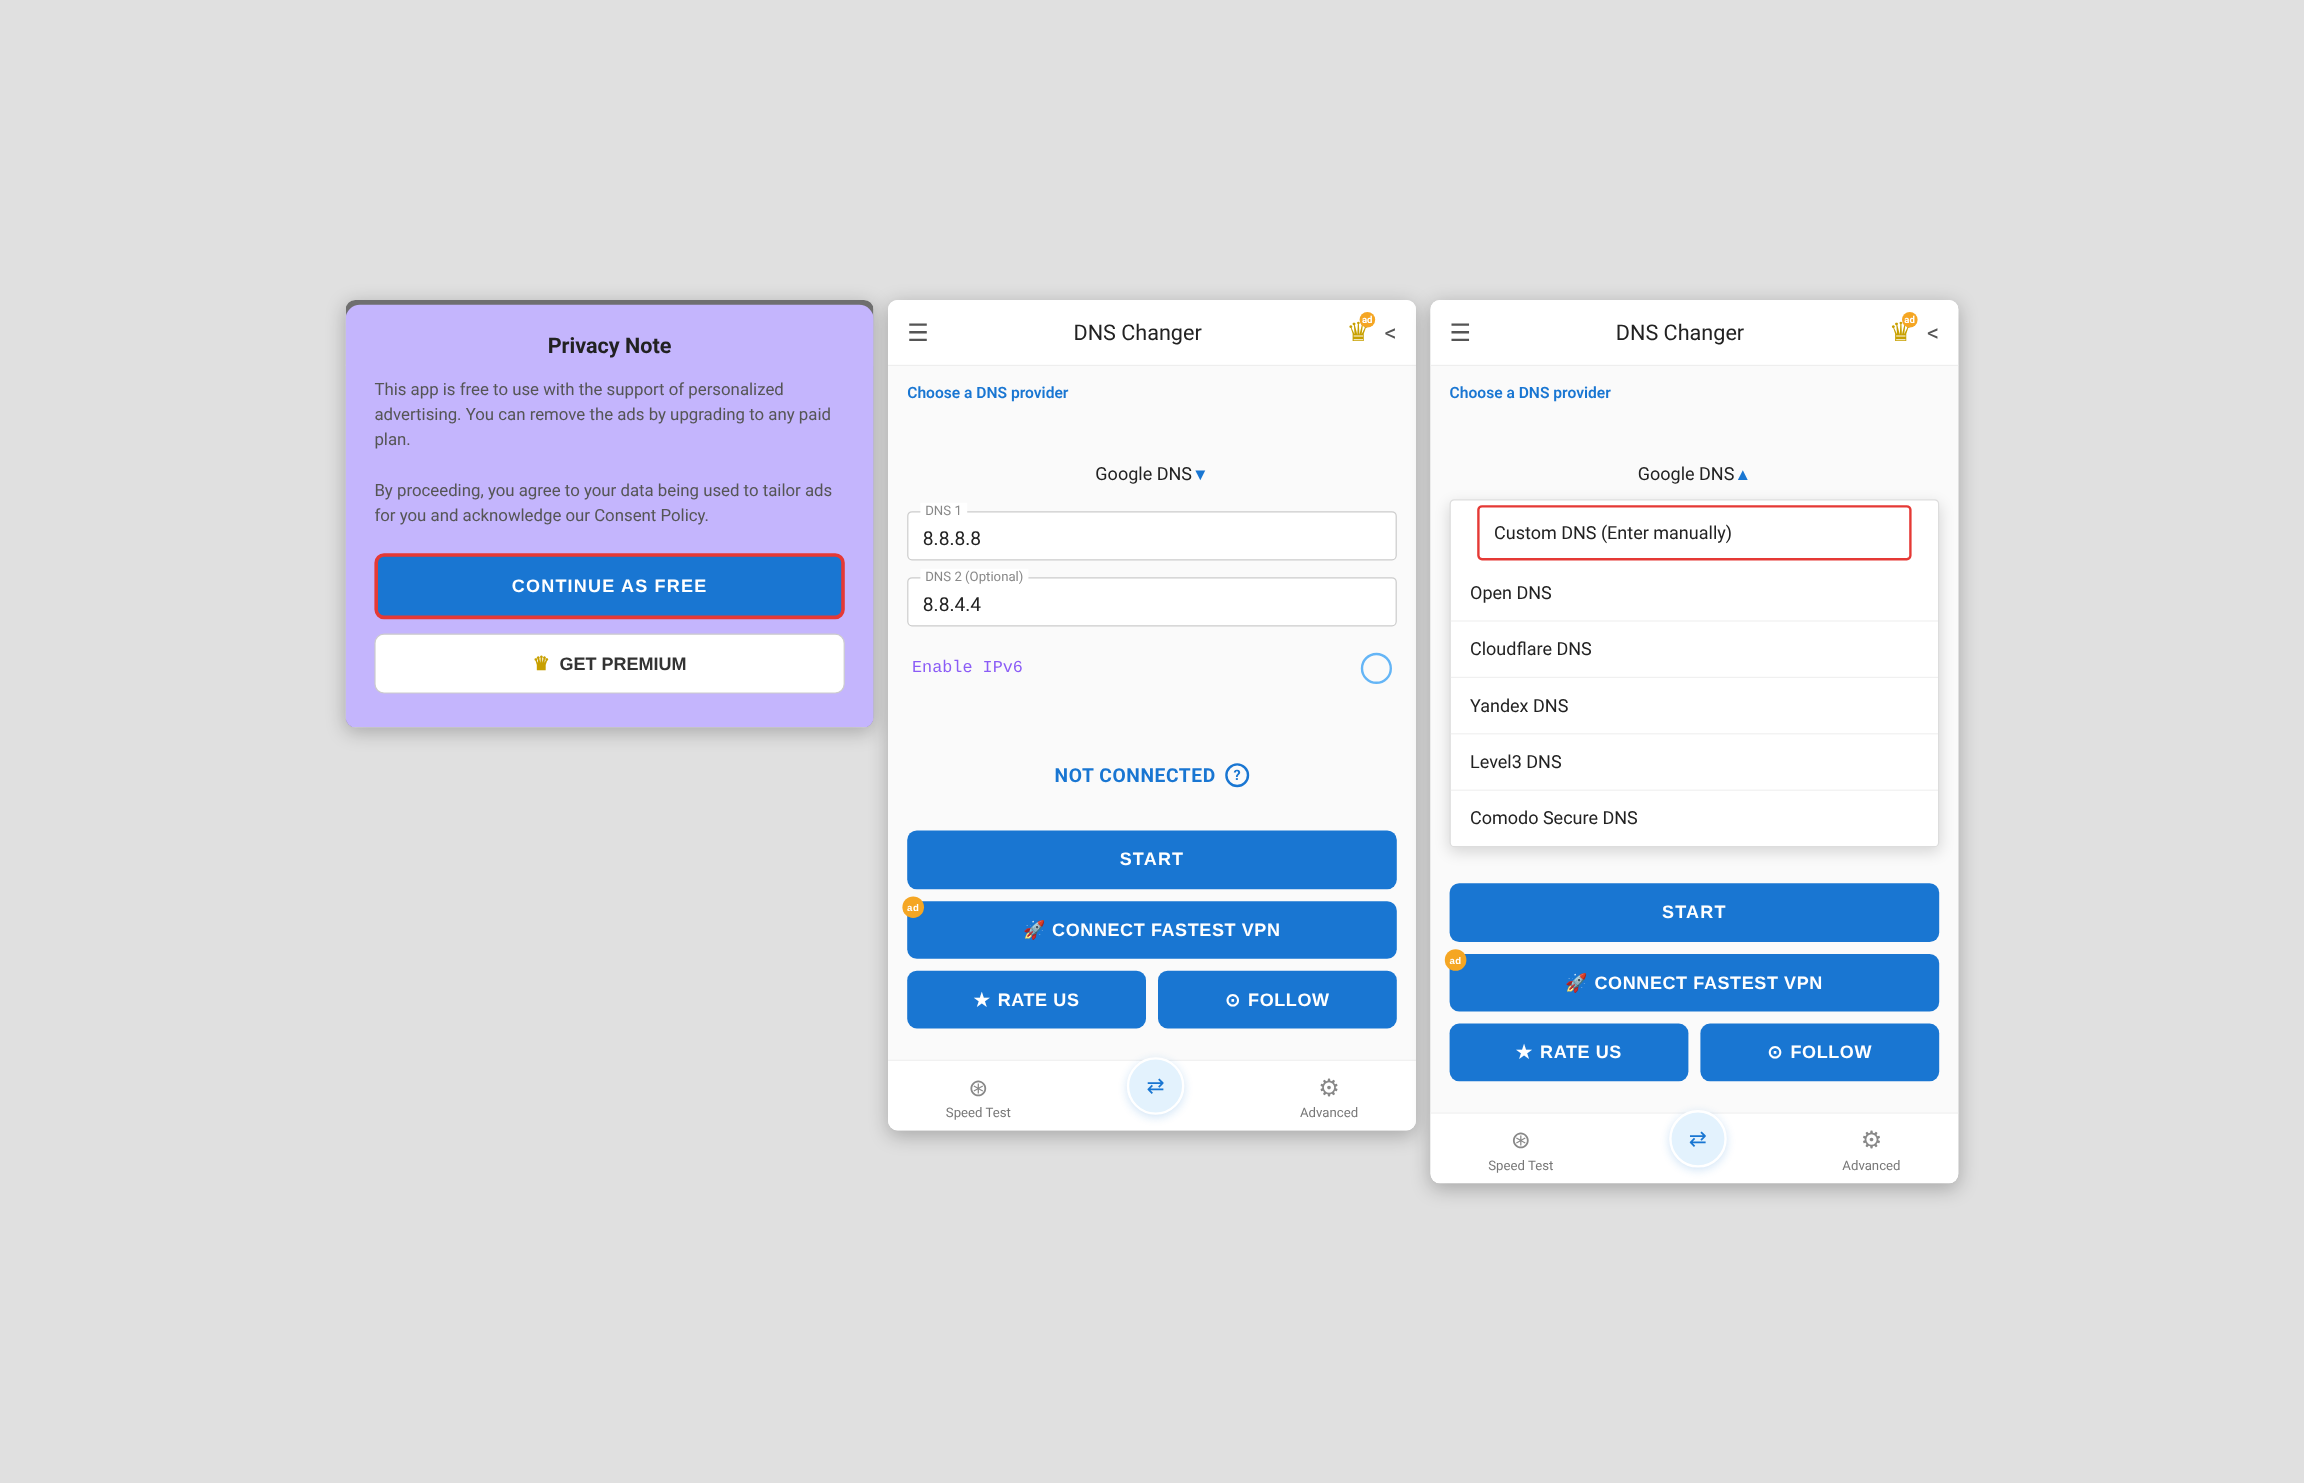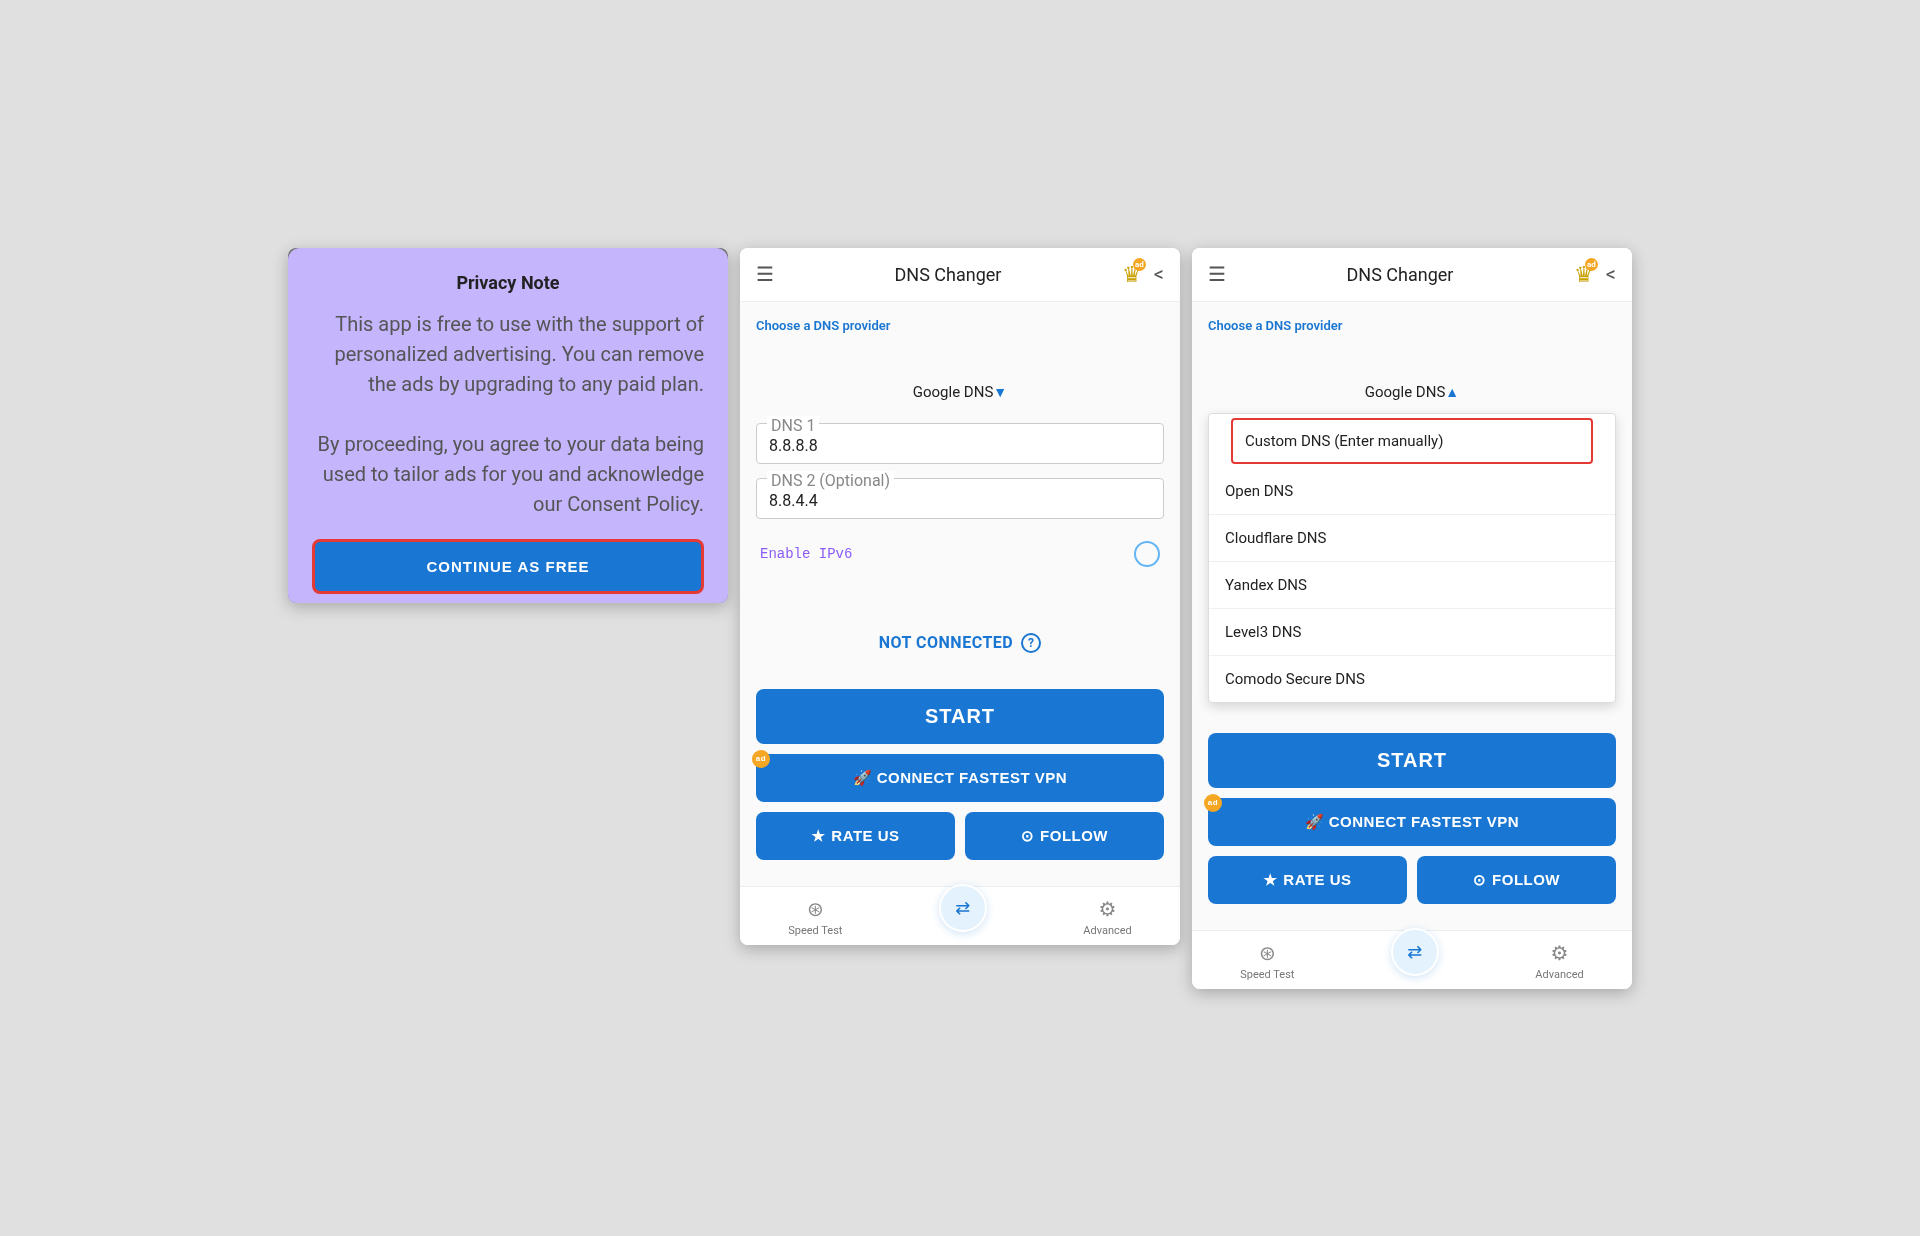--- a/index.html
+++ b/index.html
@@ -114,21 +114,21 @@
 
     .dns-input-group {
       border: 1px solid #ccc;
       border-radius: 4px;
       margin-bottom: 14px;
       background: #fff;
       position: relative;
       padding: 8px 12px 8px 12px;
     }
     .dns-input-label {
-      font-size: 16px;
+      font-size: 11px;
       color: #888;
       position: absolute;
       top: -8px;
       left: 10px;
       background: #fff;
       padding: 0 4px;
     }
     .dns-input-value {
       font-size: 16px;
       color: #222;
@@ -185,21 +185,21 @@
 
     
     .btn-start {
       display: block;
       width: 100%;
       background: #1976d2;
       color: #fff;
       border: none;
       border-radius: 8px;
       padding: 16px;
-      font-size: 20px;
+      font-size: 15px;
       font-weight: 700;
       letter-spacing: 1px;
       text-align: center;
       cursor: pointer;
       margin-bottom: 10px;
     }
     .btn-vpn {
       display: block;
       width: 100%;
       background: #1976d2;
@@ -309,23 +309,23 @@
       padding: 24px 24px 16px;
     }
     .privacy-title {
       font-size: 18px;
       font-weight: 700;
       text-align: center;
       color: #222;
       margin-bottom: 16px;
     }
     .privacy-text {
-      font-size: 20px;
+      font-size: 14px;
       color: #555;
-      text-align: right;
+      text-align: left;
       line-height: 1.5;
       margin-bottom: 20px;
     }
     .btn-continue {
       display: block;
       width: 100%;
       background: #1976d2;
       color: #fff;
       border: 3px solid #e53935;
       border-radius: 8px;

